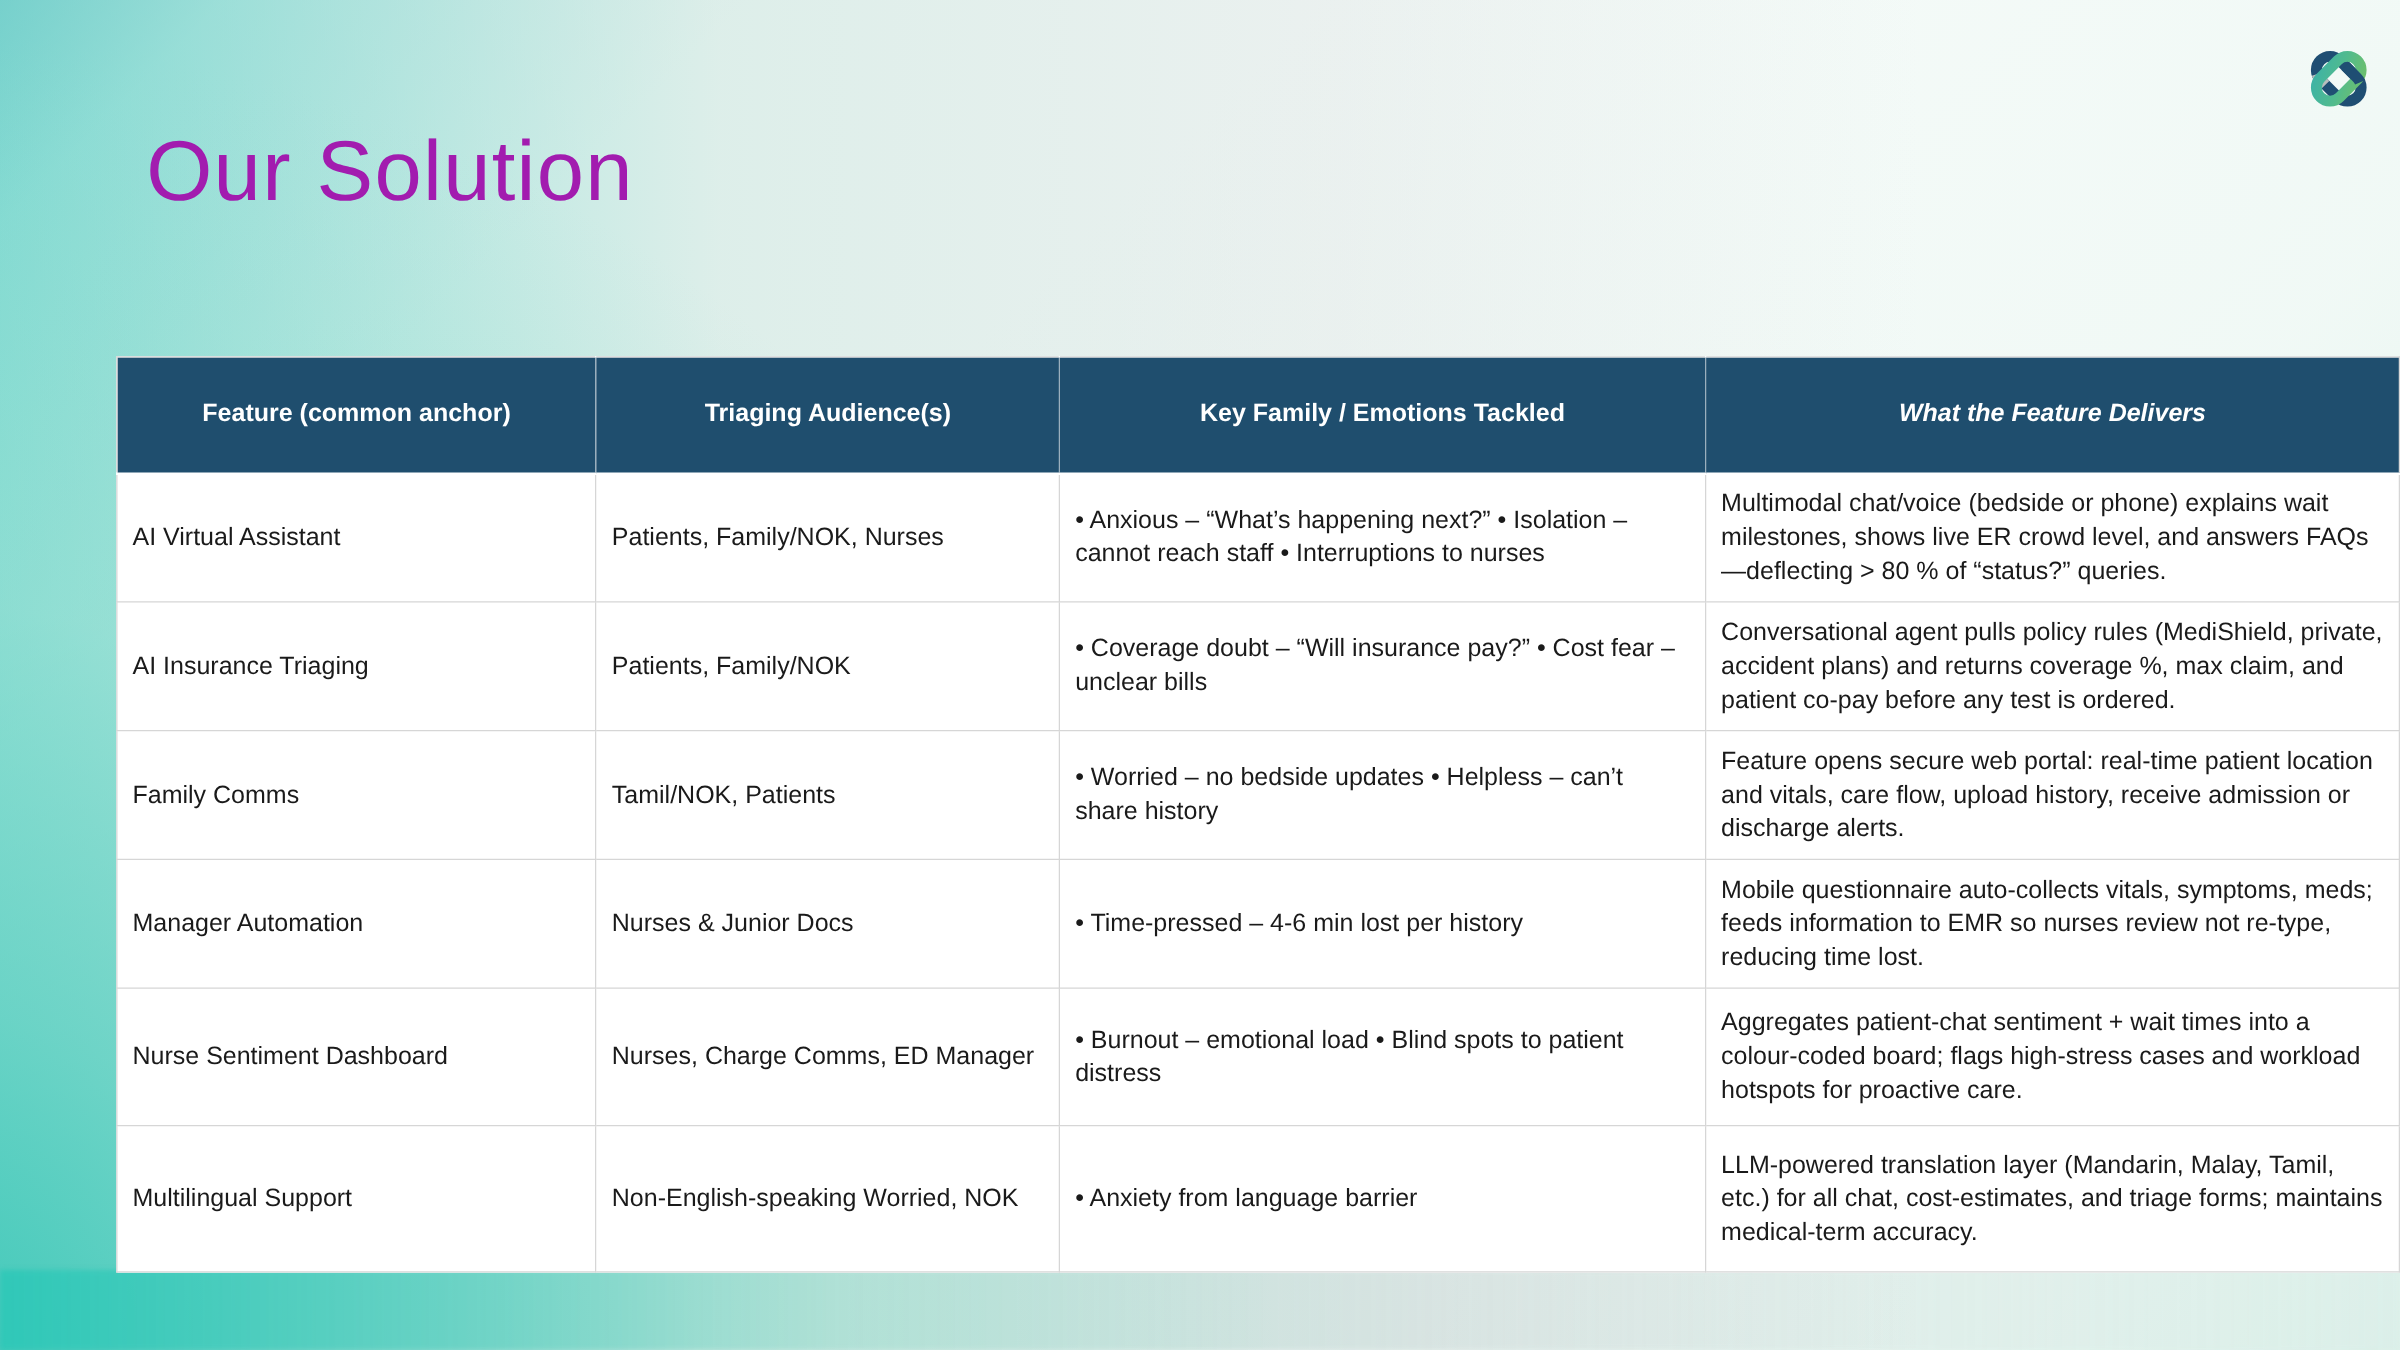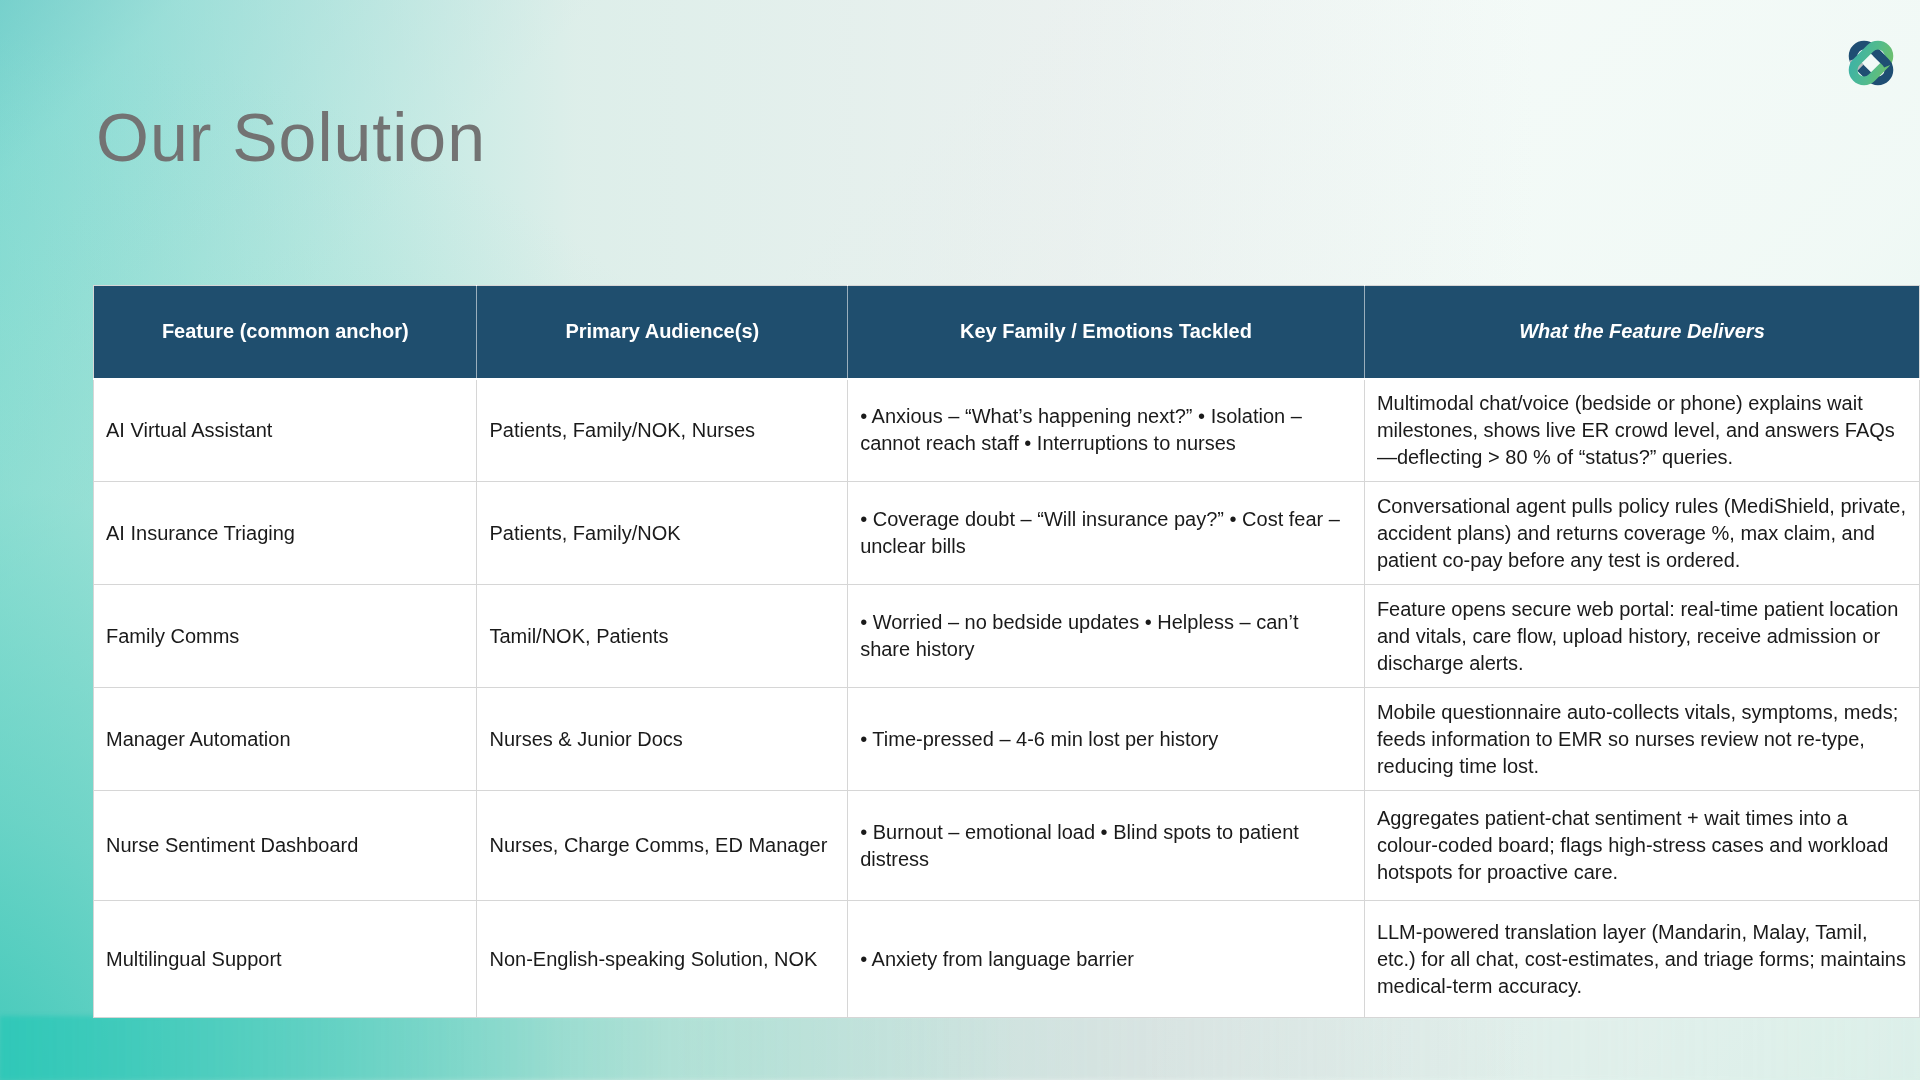--- a/index.html
+++ b/index.html
@@ -18,23 +18,23 @@
       linear-gradient(135deg, rgba(176,192,212,0.55) 0%, rgba(200,212,225,0.25) 6%, rgba(255,255,255,0) 20%),
       linear-gradient(315deg, rgba(198,232,221,0.55) 0%, rgba(230,245,239,0.35) 30%, rgba(255,255,255,0) 65%);
   }
   .bg-bottom-band {
     position:absolute; left:0; right:0; bottom:0; height:64px;
     background:linear-gradient(90deg, rgba(44,199,183,0.85) 0%, rgba(150,216,202,0.5) 35%, rgba(190,205,205,0.35) 60%, rgba(210,220,220,0.15) 85%, rgba(220,225,225,0.05) 100%);
     filter:blur(2px);
   }
 
   .title {
-    position:absolute; left:96px; top:98px;
+    position:absolute; left:117px; top:98px;
     font-size:68px; font-weight:400; letter-spacing:1px;
-    color:#737373;
+    color:#a21caf;
   }
 
   .logo { position:absolute; top:28px; right:14px; width:70px; height:70px; }
 
   .solution-table {
     position:absolute; left:93px; top:285px; width:1827px;
     border-collapse:collapse; table-layout:fixed;
     background:#ffffff;
   }
   .solution-table col.c1 { width:21.0%; }
@@ -95,21 +95,21 @@
 <table class="solution-table">
   <colgroup>
       <col class="c1">
       <col class="c2">
       <col class="c3">
       <col class="c4">
     </colgroup>
   <thead>
     <tr>
       <th>Feature (common anchor)</th>
-      <th>Primary Audience(s)</th>
+      <th>Triaging Audience(s)</th>
       <th>Key Family / Emotions Tackled</th>
       <th>What the Feature Delivers</th>
     </tr>
   </thead>
   <tbody>
     <tr>
       <td>AI Virtual Assistant</td>
       <td>Patients, Family/NOK, Nurses</td>
       <td>• Anxious – “What’s happening next?” • Isolation – cannot reach staff • Interruptions to nurses</td>
       <td>Multimodal chat/voice (bedside or phone) explains wait milestones, shows live ER crowd level, and answers FAQs—deflecting &gt; 80 % of “status?” queries.</td>
@@ -133,18 +133,18 @@
       <td>Mobile questionnaire auto-collects vitals, symptoms, meds; feeds information to EMR so nurses review not re-type, reducing time lost.</td>
     </tr>
     <tr>
       <td>Nurse Sentiment Dashboard</td>
       <td>Nurses, Charge Comms, ED Manager</td>
       <td>• Burnout – emotional load • Blind spots to patient distress</td>
       <td>Aggregates patient-chat sentiment + wait times into a colour-coded board; flags high-stress cases and workload hotspots for proactive care.</td>
     </tr>
     <tr>
       <td>Multilingual Support</td>
-      <td>Non-English-speaking Solution, NOK</td>
+      <td>Non-English-speaking Worried, NOK</td>
       <td>• Anxiety from language barrier</td>
       <td>LLM-powered translation layer (Mandarin, Malay, Tamil, etc.) for all chat, cost-estimates, and triage forms; maintains medical-term accuracy.</td>
     </tr>
   </tbody>
 </table>
 
 </body></html>

